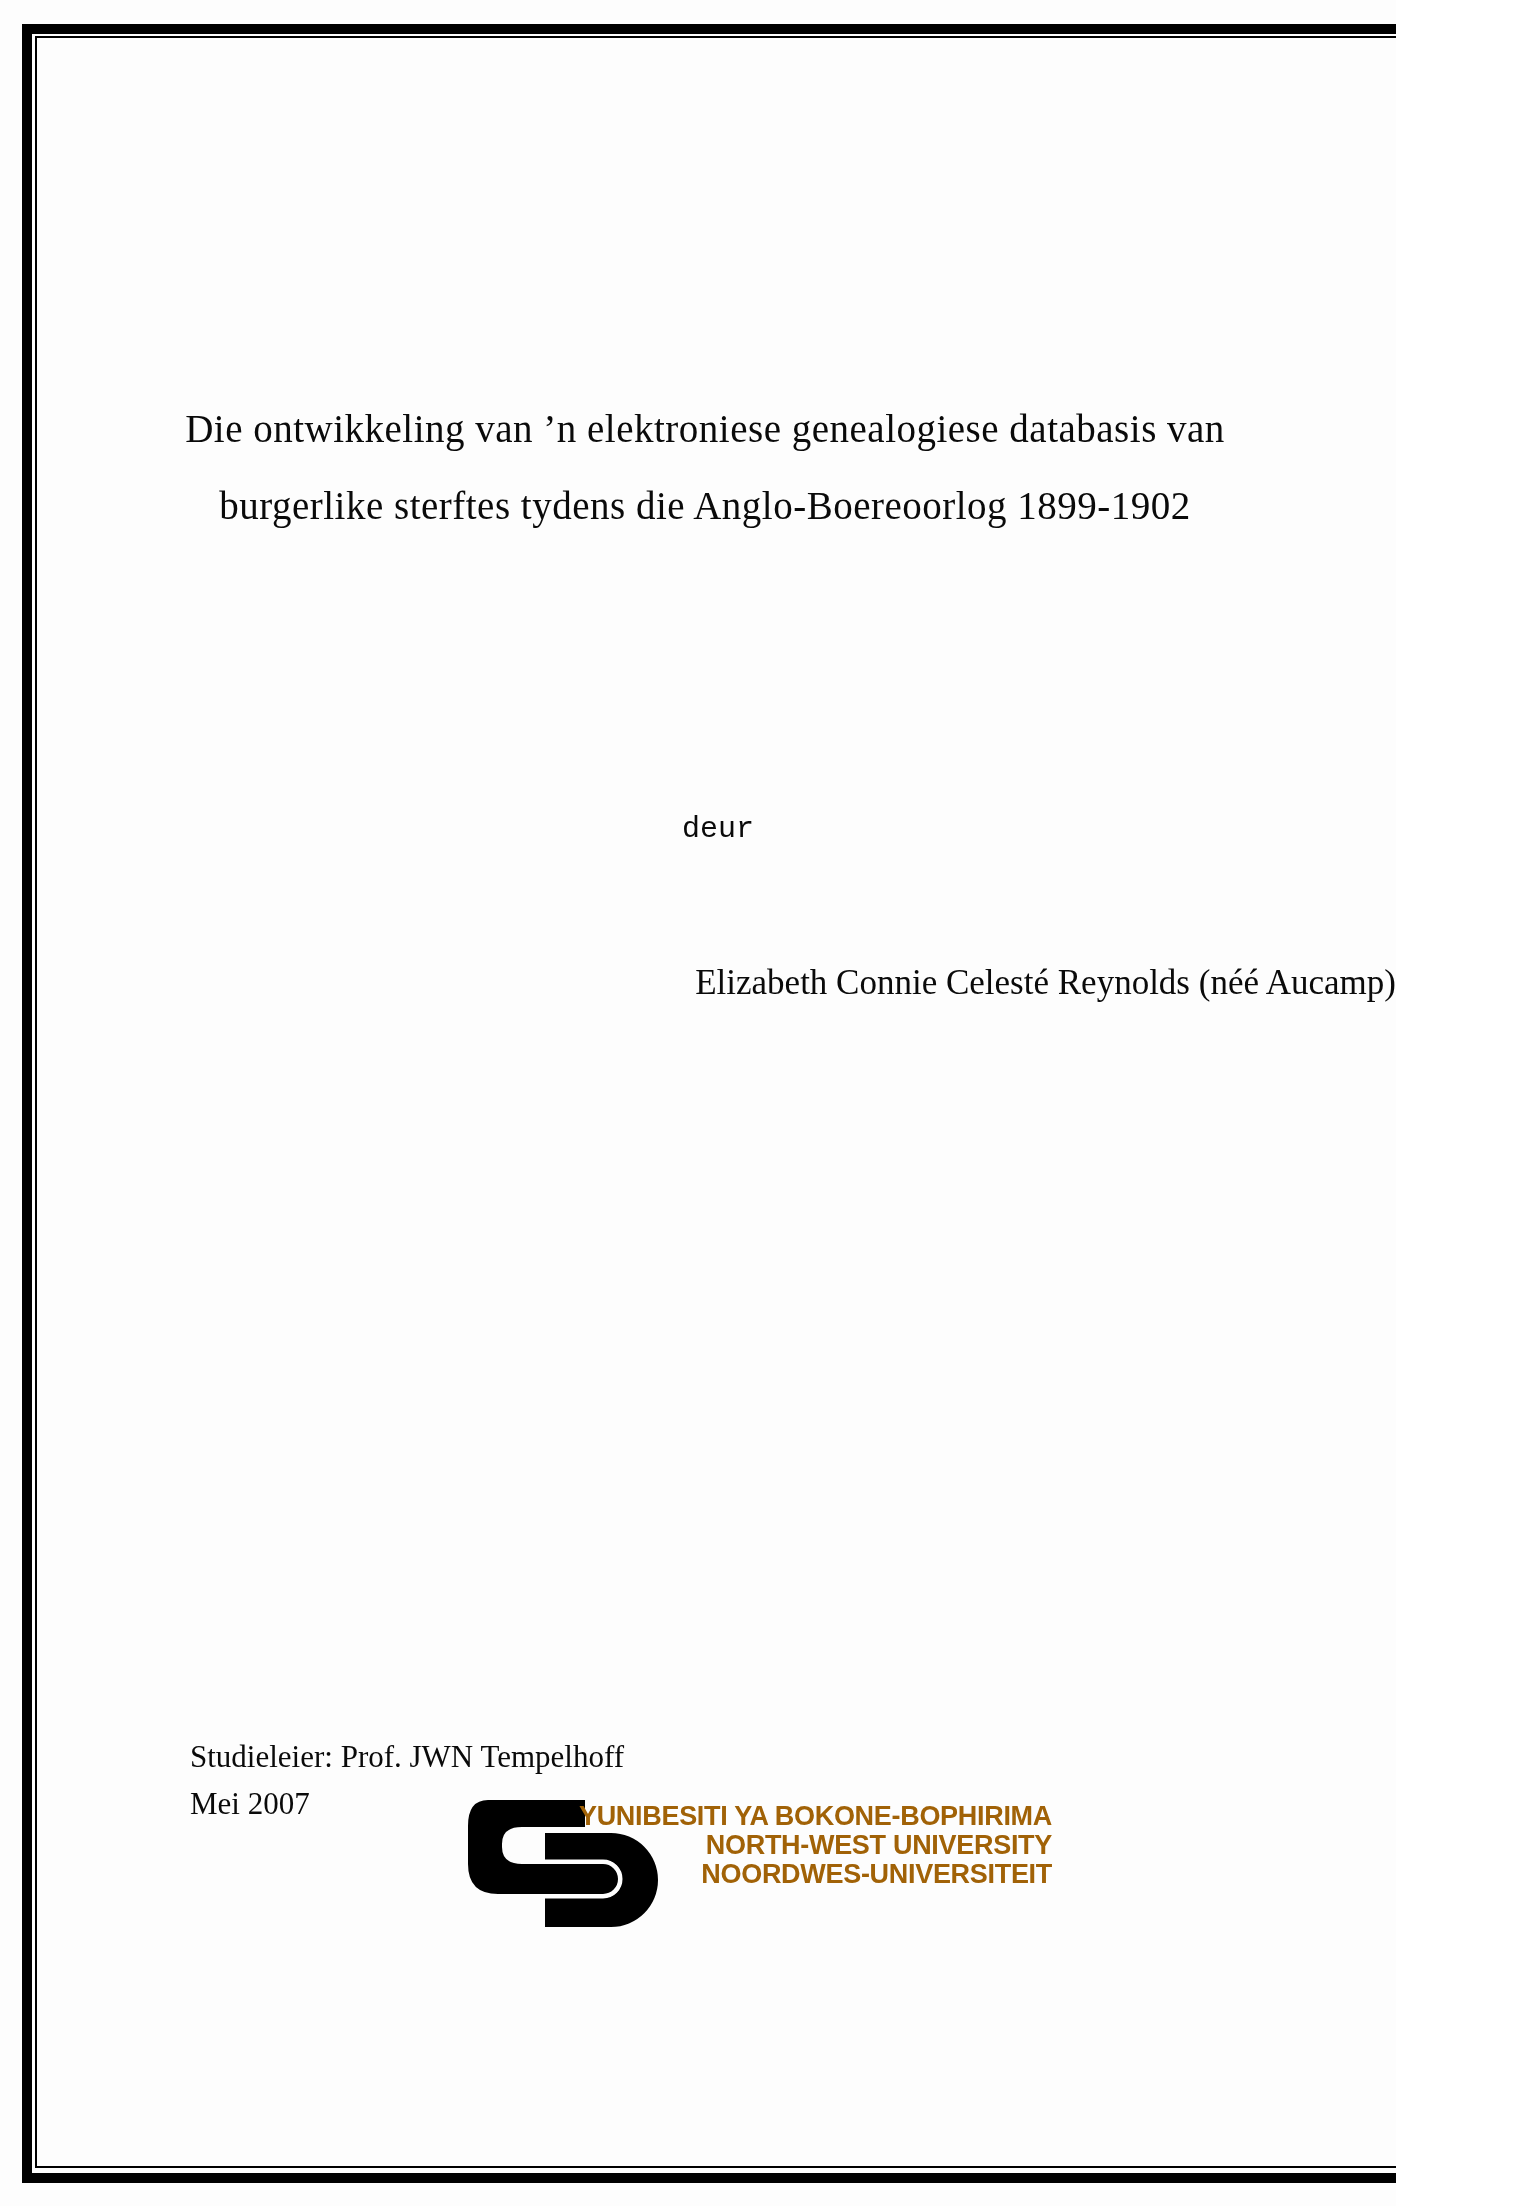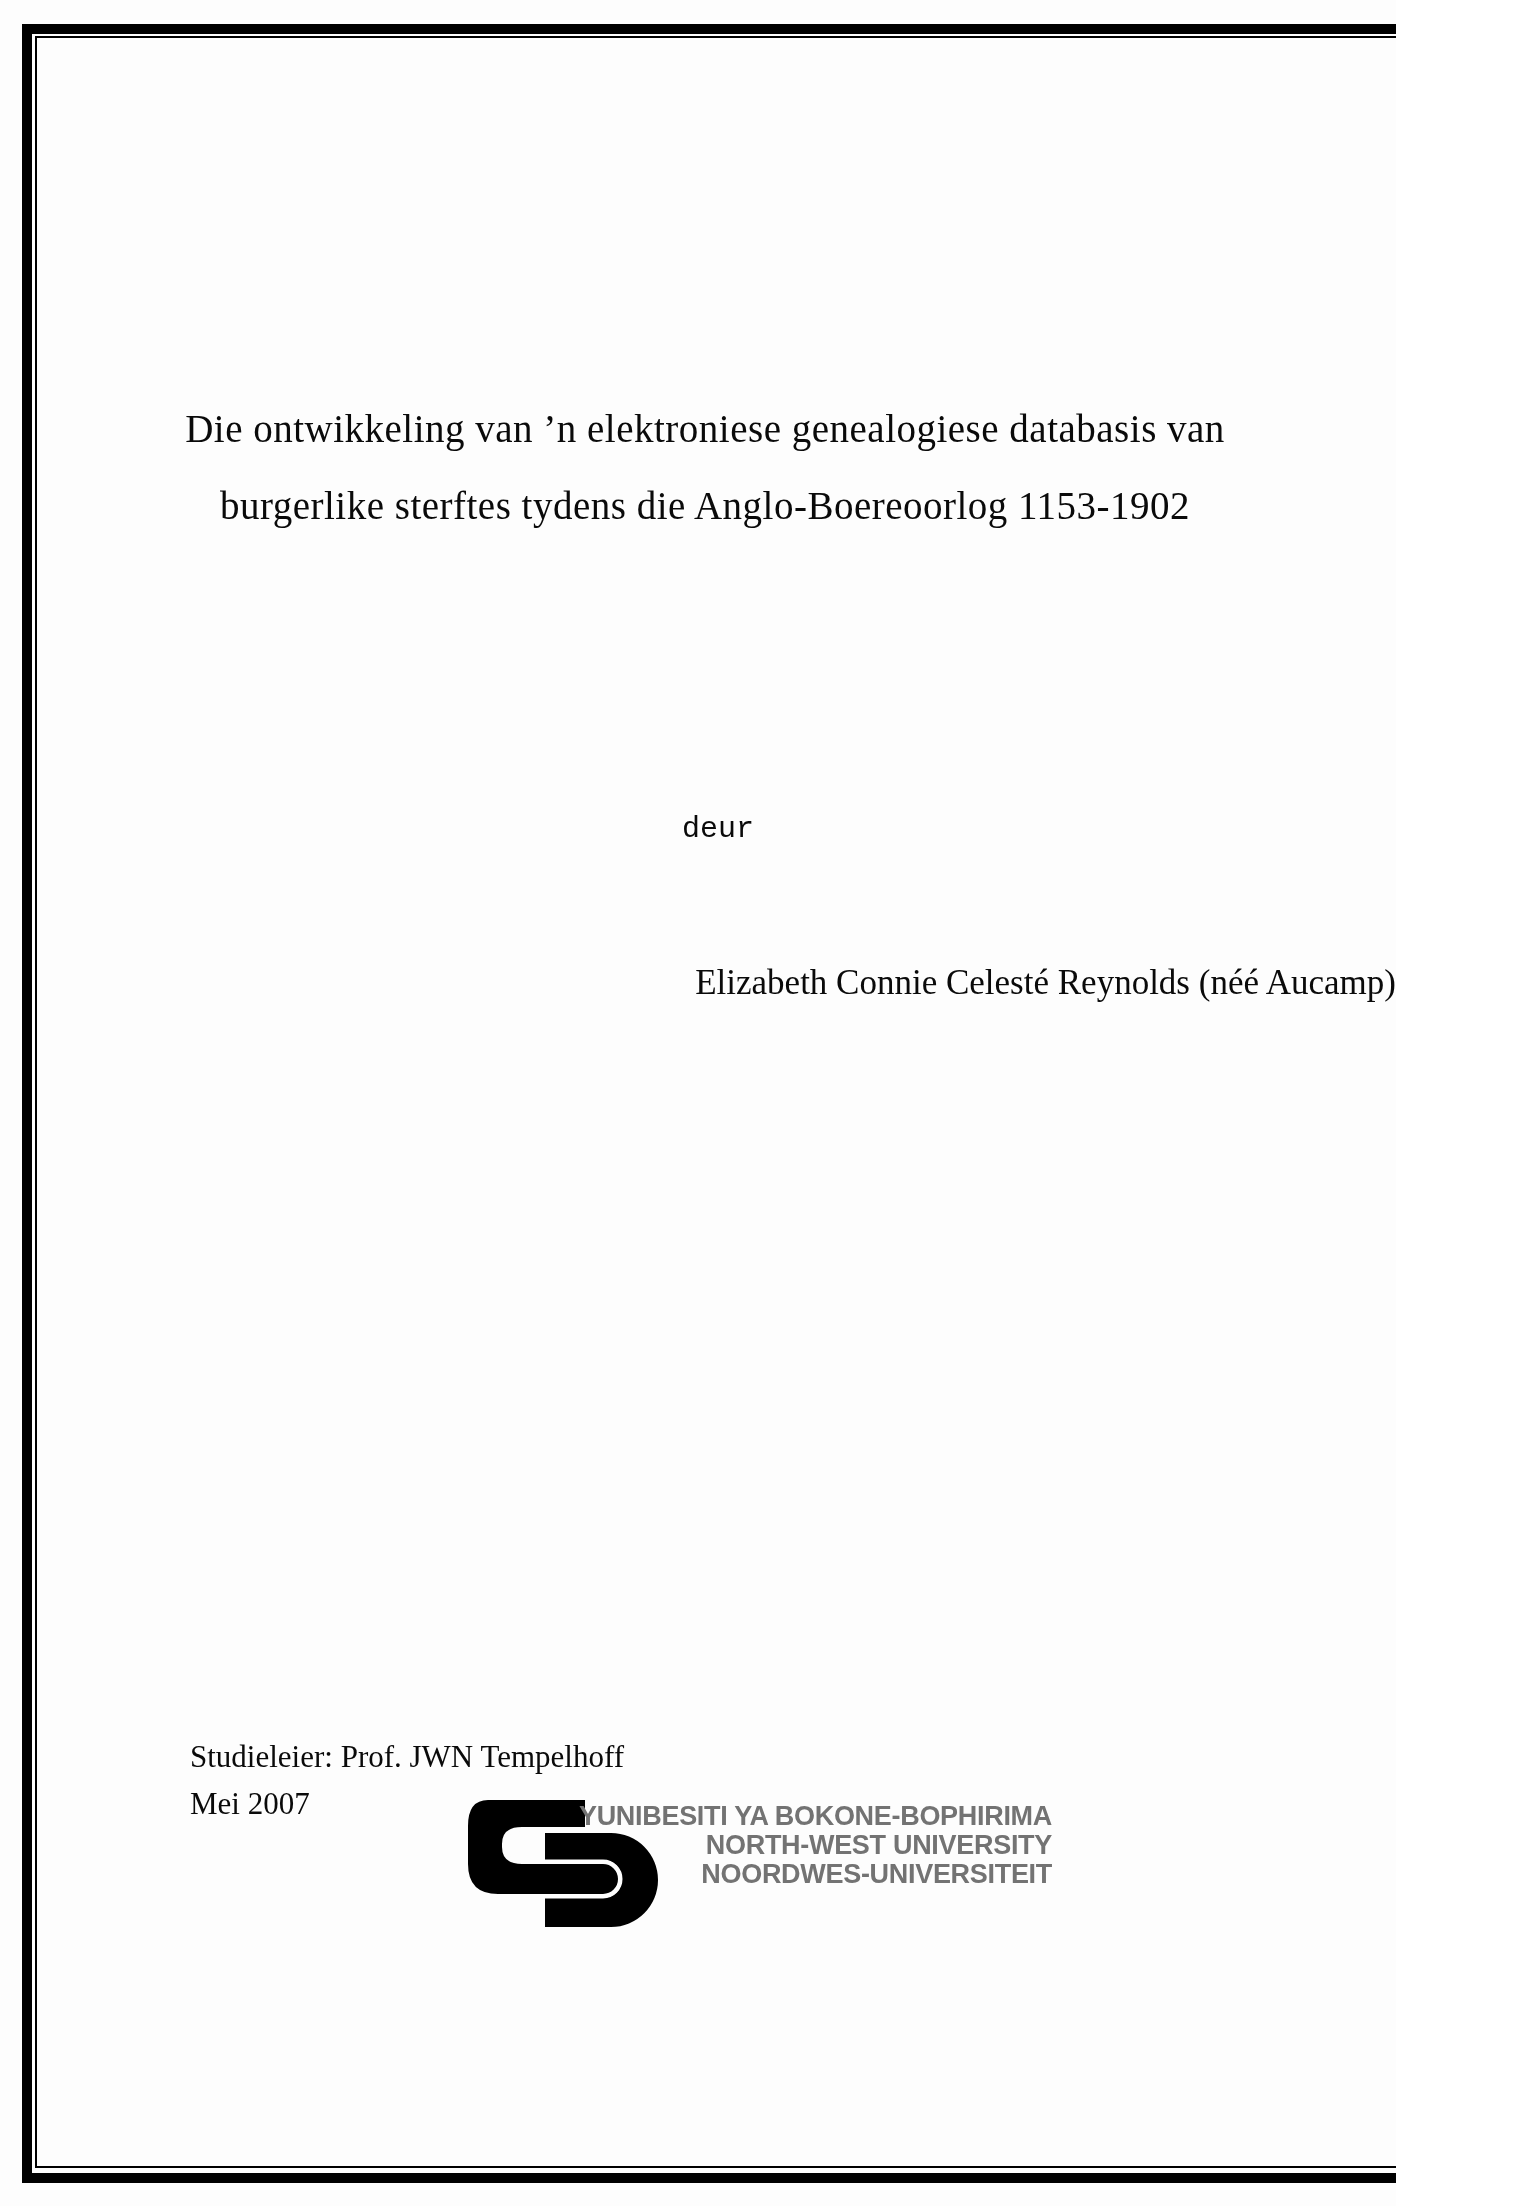--- a/index.html
+++ b/index.html
@@ -42,35 +42,35 @@
     position:absolute;left:190px;top:1733px;
     font-size:31px;line-height:47px;
   }
   .logo{position:absolute;left:462px;top:1797px;width:600px;height:140px;}
   .logo-mark{position:absolute;left:0;top:1px;width:200px;height:130px;}
   .logo-text{
     position:absolute;left:0;top:5px;width:590px;
     text-align:right;
     font-family:"Liberation Sans",sans-serif;
     font-weight:bold;font-size:27px;line-height:29px;
-    letter-spacing:-0.3px;color:#737373;
+    letter-spacing:-0.3px;color:#a16207;
     white-space:nowrap;
   }
 </style>
 </head>
 <body>
 
 <div class="page">
 
   <div class="frame-outer"></div>
   <div class="frame-inner"></div>
 
   <div class="title">
     <div>Die ontwikkeling van ’n elektroniese genealogiese databasis van</div>
-    <div>burgerlike sterftes tydens die Anglo-Boereoorlog 1153-1902</div>
+    <div>burgerlike sterftes tydens die Anglo-Boereoorlog 1899-1902</div>
   </div>
 
   <div class="byline">deur</div>
 
   <div class="author">Elizabeth Connie Celesté Reynolds (néé Aucamp)</div>
 
 
   <div class="supervisor">
     <div>Studieleier: Prof. JWN Tempelhoff</div>
     <div>Mei 2007</div>

